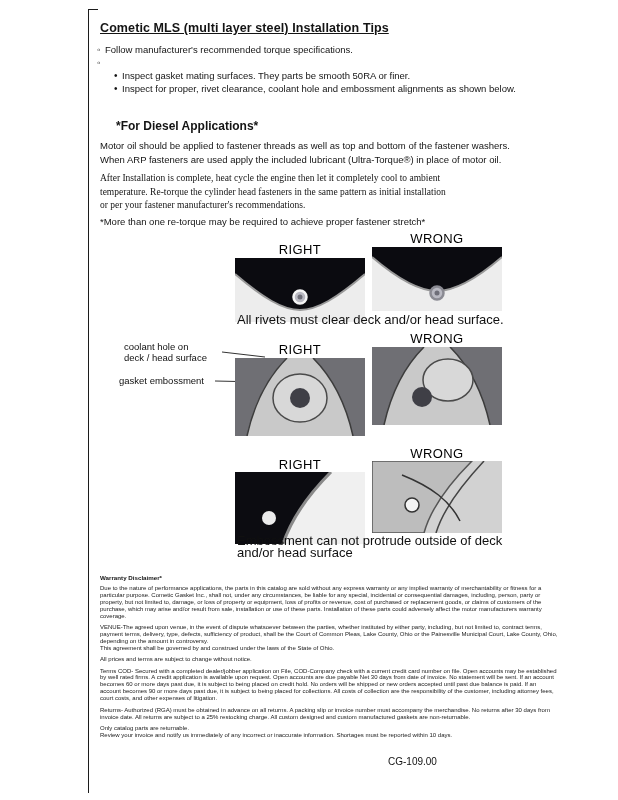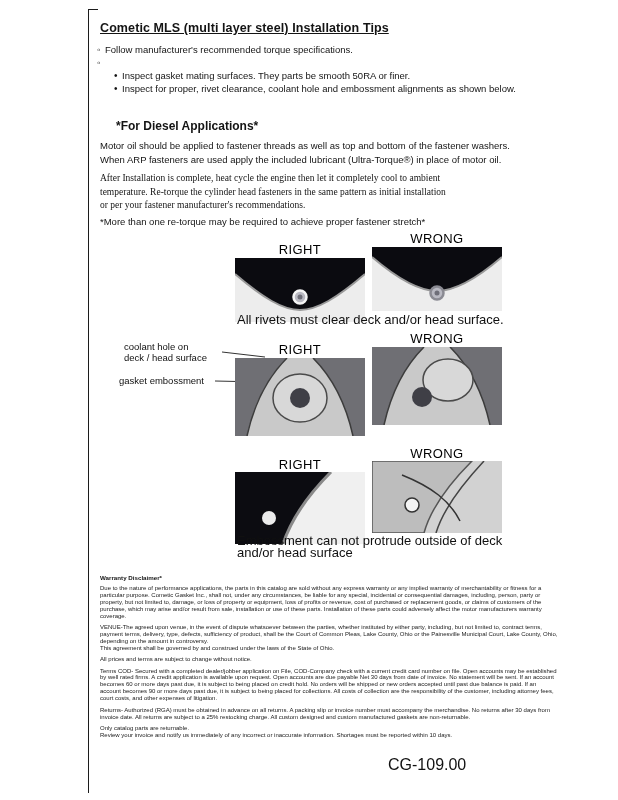--- a/index.html
+++ b/index.html
@@ -51,21 +51,21 @@
 
   .callout{position:absolute;font-size:9.5px;line-height:11px;white-space:pre-line;color:#101010;}
   .callout.coolant{left:124px;top:341px;}
   .callout.gasket{left:119px;top:375px;}
   .leader-svg{position:absolute;left:215px;top:338px;width:60px;height:50px;}
 
   .legal{position:absolute;left:100px;top:574px;width:458px;}
   .legal-heading{font-size:6.2px;font-weight:bold;margin:0 0 4px 0;}
   .legal-para{font-size:6px;line-height:6.9px;margin:0 0 4.5px 0;white-space:pre-line;color:#1a1a1a;}
 
-  .footer-code{position:absolute;left:388px;top:756px;font-size:16px;color:#111;}
+  .footer-code{position:absolute;left:388px;top:756px;font-size:10px;color:#111;}
 </style>
 </head>
 <body>
 
 <div class="page">
 
   <div class="left-rule"></div>
   <div class="top-tick"></div>
 
   <div class="title">Cometic MLS (multi layer steel) Installation Tips</div>

